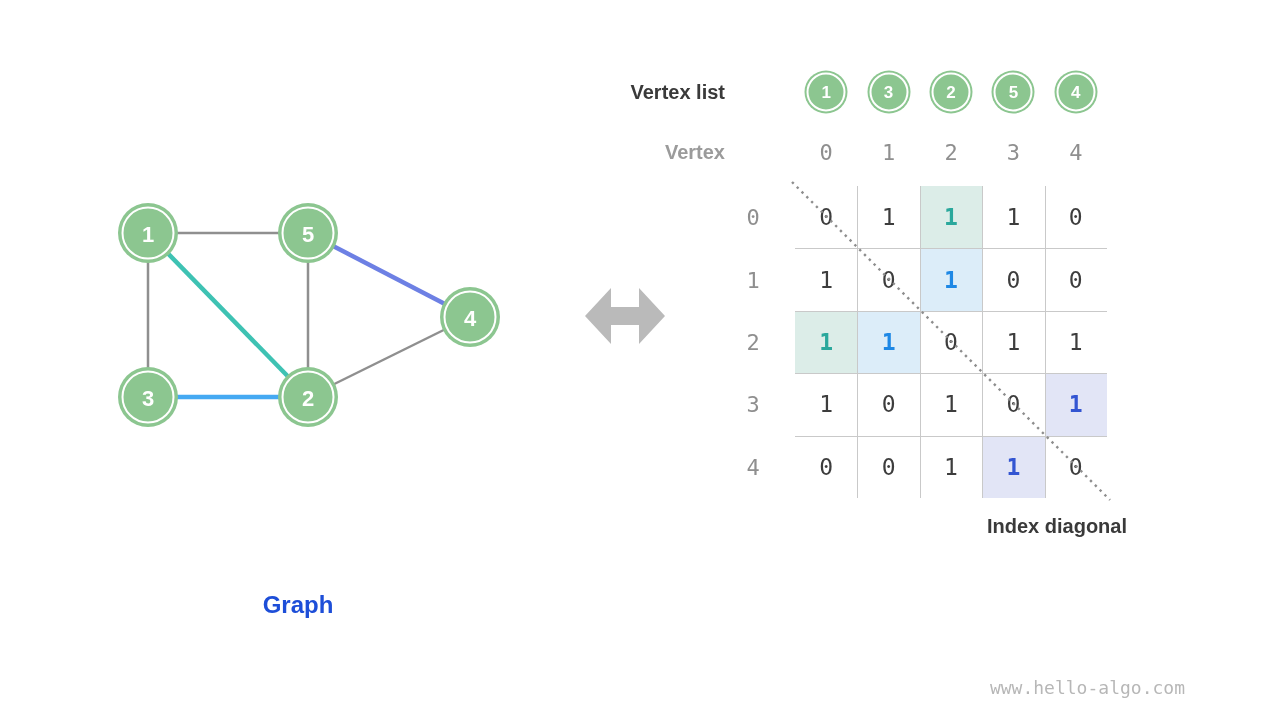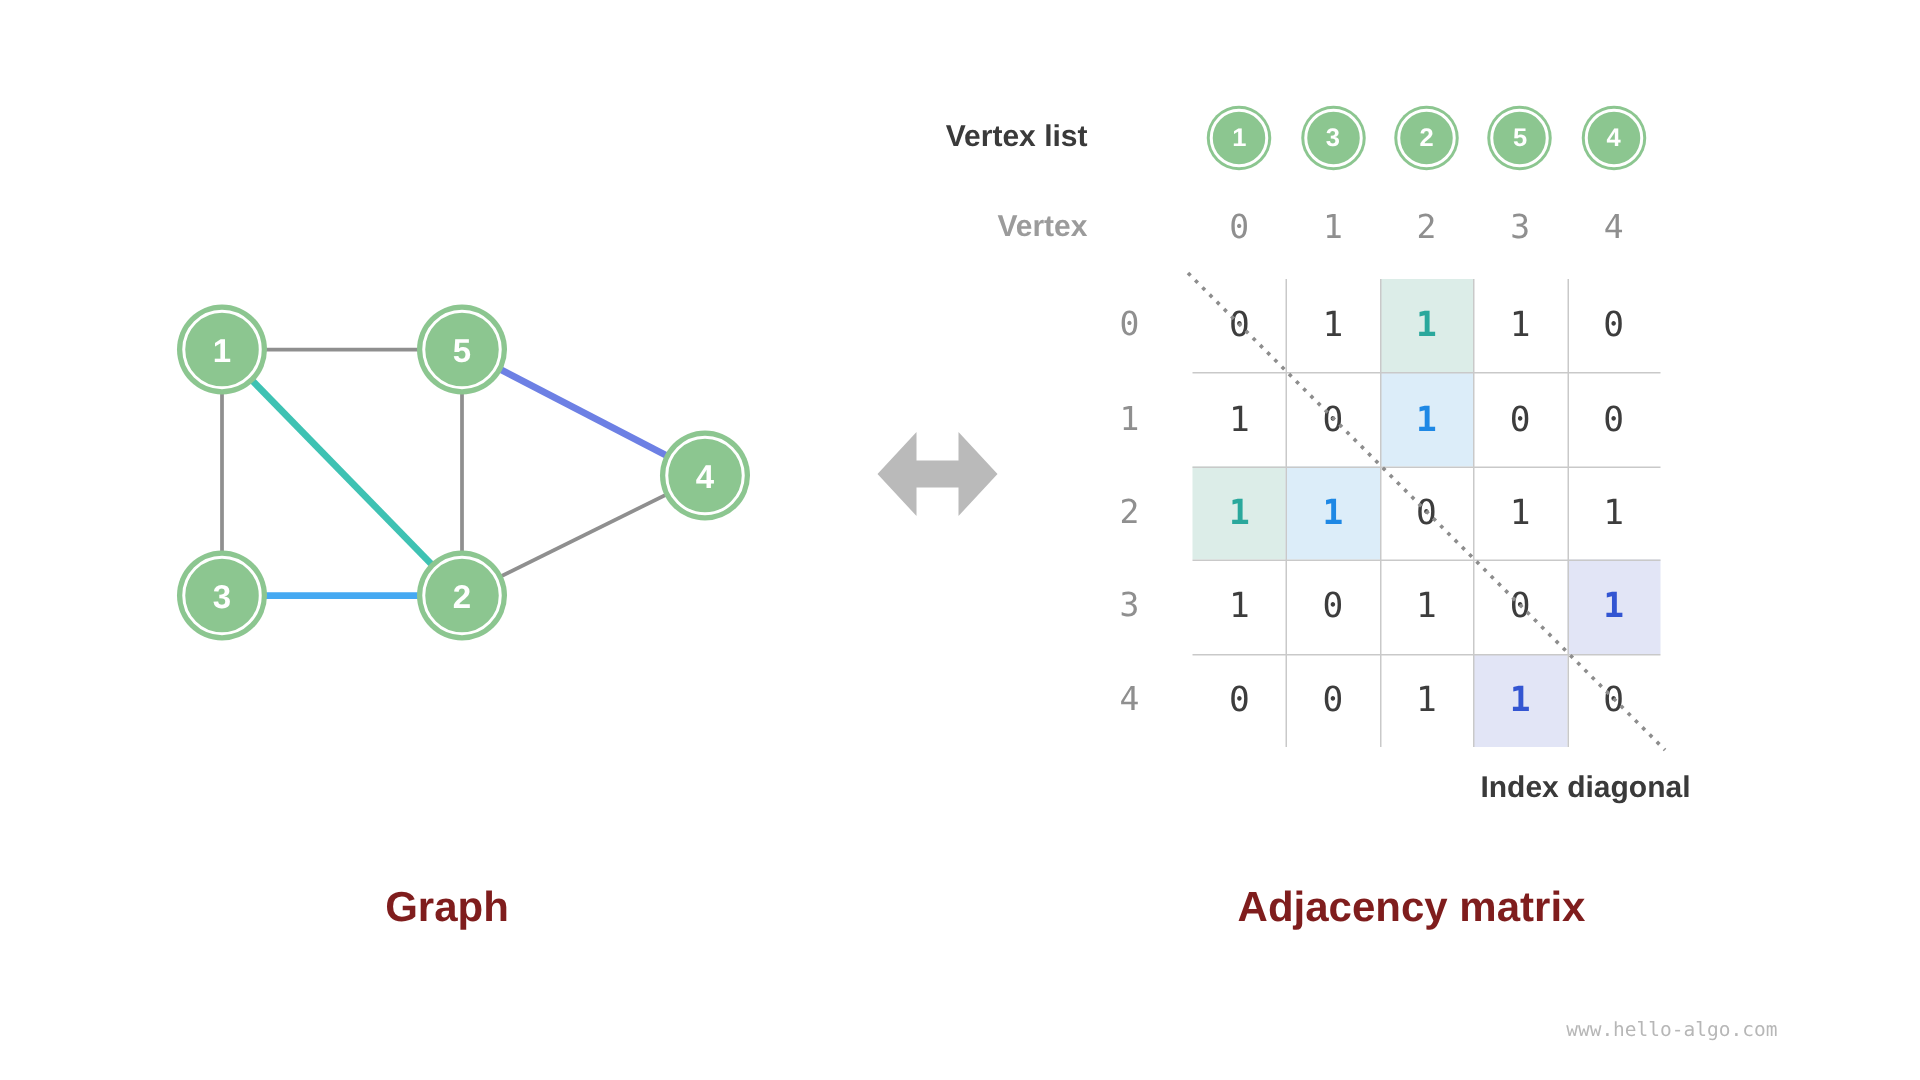--- a/index.html
+++ b/index.html
@@ -32,32 +32,32 @@
     right:98px; top:526px;
     transform:translateY(-50%);
     font-weight:bold; font-size:20px; color:#3a3a3a;
     white-space:nowrap;
     z-index:40;
   }
   .caption{
     position:absolute;
     transform:translate(-50%,-50%);
     font-weight:bold;
-    font-size:28px;
-    color:#7f1d1d;
+    font-size:24px;
+    color:#1d4ed8;
     white-space:nowrap;
   }
   #graph-caption{ left:298px; top:605px; }
   #matrix-caption{ left:941px; top:605px; }
   #watermark{
     position:absolute;
     right:40px; top:687px;
     transform:translateY(-50%);
     font-family:"DejaVu Sans Mono", monospace;
-    font-size:13px;
+    font-size:18px;
     color:#b7b7b7;
     white-space:nowrap;
   }
   .idx, .rlab{
     position:absolute;
     transform:translate(-50%,-50%);
     font-family:"DejaVu Sans Mono", monospace;
     font-size:22px;
     color:#8f8f8f;
     z-index:10;
@@ -110,21 +110,20 @@
 <div id="canvas">
 
   <span id="vertex-list-label" class="hdr-label">Vertex list</span>
 
   <span id="index-label" class="hdr-label">Vertex</span>
 
   <span id="main-diagonal-label">Index diagonal</span>
 
   <span id="graph-caption" class="caption">Graph</span>
 
-  <span id="matrix-caption" class="caption">Adjacency matrix</span>
 
   <span id="watermark">www.hello-algo.com</span>
 
   <svg id="arrow-wrap" width="1280" height="720">
     <polygon points="585,316 611,288 611,307 639,307 639,288 665,316 639,344 639,325 611,325 611,344" fill="#bababa"></polygon>
   </svg>
 
   <svg id="fig-svg">
       <line x1="148" y1="233" x2="308" y2="233" stroke="#8f8f8f" stroke-width="2.5"></line>
       <line x1="148" y1="233" x2="148" y2="397" stroke="#8f8f8f" stroke-width="2.5"></line>

